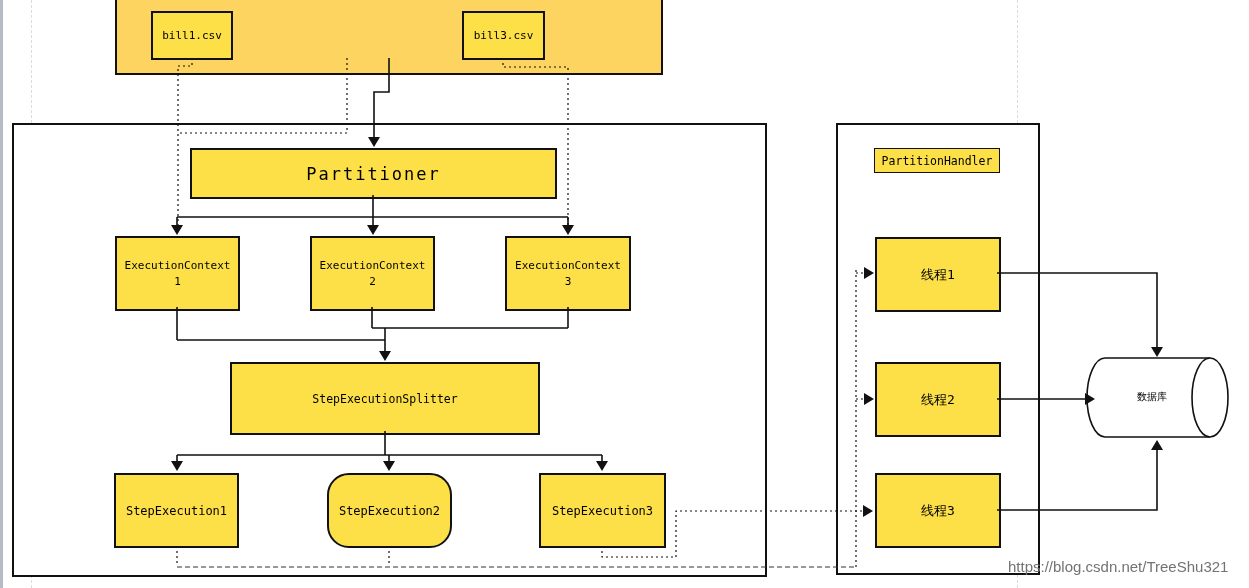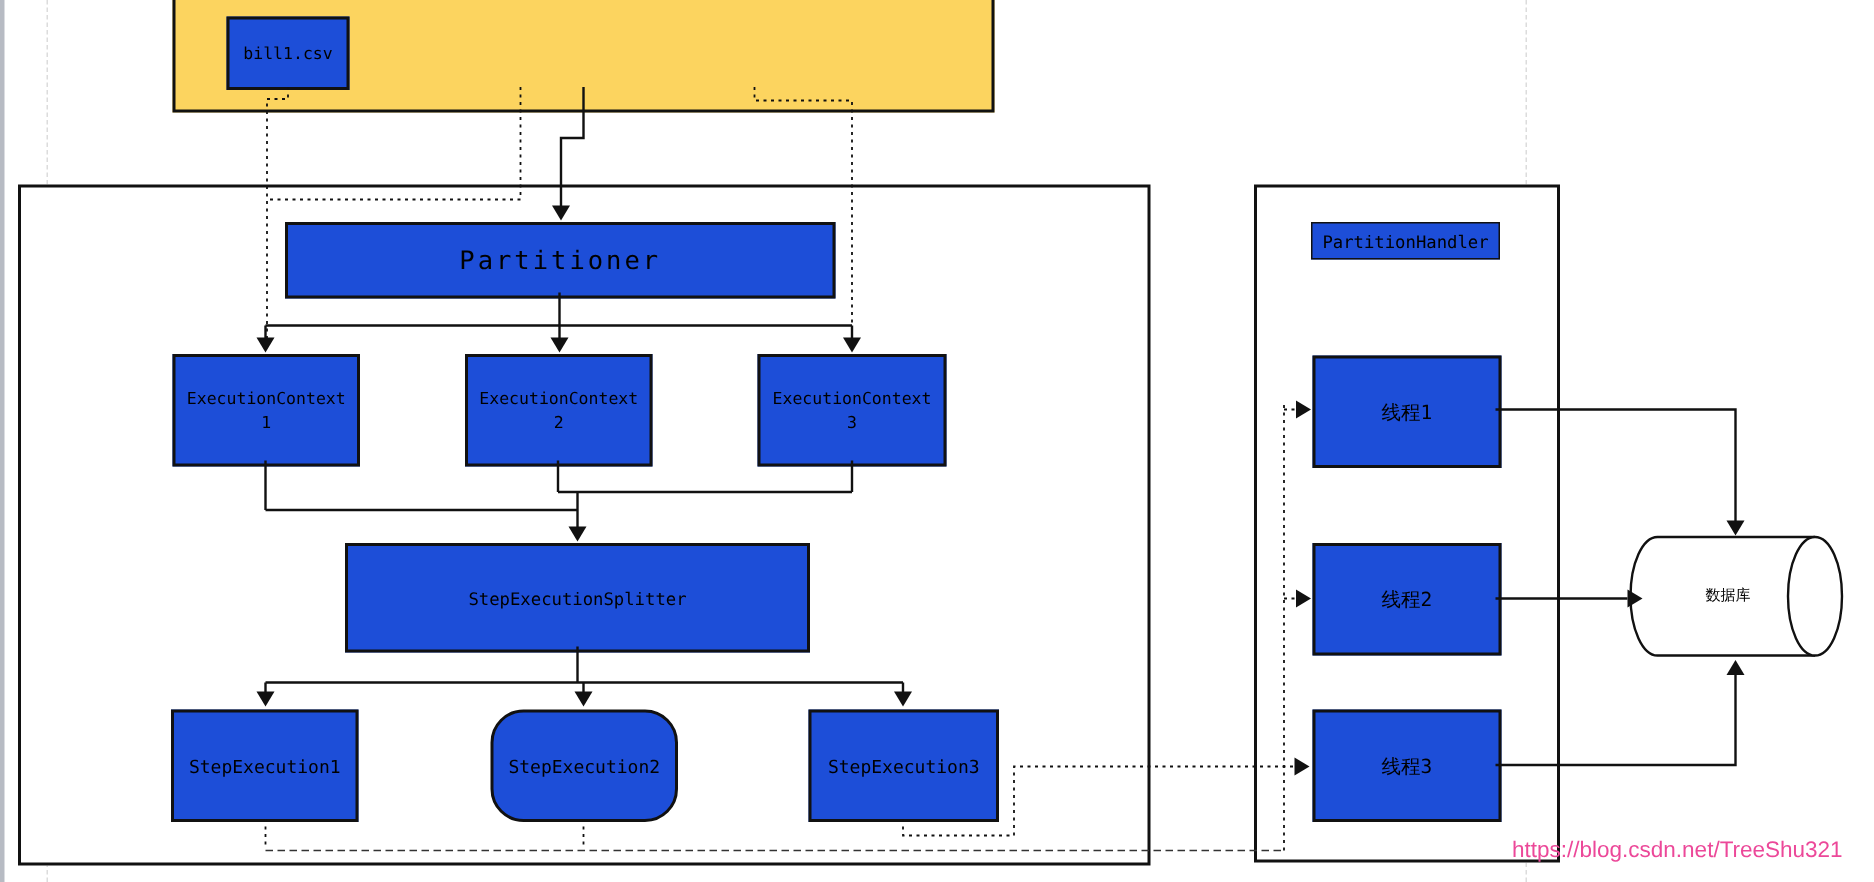--- a/index.html
+++ b/index.html
@@ -12,21 +12,21 @@
   .guide{position:absolute;top:0;height:588px;width:0;border-left:1px dashed #dcdcdc;}
   .guide-left{left:31px;}
   .guide-right{left:1017px;}
 
   .banner{position:absolute;left:115px;top:-2px;width:544px;height:73px;
           background:#fcd45f;border:2px solid #111;}
   .container{position:absolute;background:#fff;border:2px solid #111;}
   .left-container{left:12px;top:123px;width:751px;height:450px;}
   .right-container{left:836px;top:123px;width:200px;height:448px;}
 
-  .box{position:absolute;background:#1d4ed8;border:2px solid #111;
+  .box{position:absolute;background:#fde047;border:2px solid #111;
        display:flex;align-items:center;justify-content:center;text-align:center;}
   .bill{font-size:11px;}
   .bill1{left:151px;top:11px;width:78px;height:45px;}
   .bill2{left:305px;top:11px;width:80px;height:45px;}
   .bill3{left:462px;top:11px;width:79px;height:45px;}
 
   .partitioner{left:190px;top:148px;width:363px;height:47px;font-size:17px;letter-spacing:2px;}
   .ec{width:121px;height:71px;font-size:11px;flex-direction:column;line-height:16px;}
   .ec1{left:115px;top:236px;}
   .ec2{left:310px;top:236px;}
@@ -58,20 +58,23 @@
   <div class="edge-strip" style="background: rgb(183, 187, 195);"></div>
   <div class="guide guide-left" style="border-left-color: rgb(220, 220, 220);"></div>
   <div class="guide guide-right" style="border-left-color: rgb(220, 220, 220);"></div>
 
   <div class="left-container container"></div>
   <div class="right-container container"></div>
 
   <div class="banner" style="background: rgb(252, 212, 95);"></div>
   <div class="box bill bill1">
       <span>bill1.csv</span>
+    </div>
+  <div class="box bill bill3">
+      <span>bill3.csv</span>
     </div>
 
   <div class="box partitioner">
       <span>Partitioner</span>
     </div>
 
   <div class="box ec ec1">
     <span>ExecutionContext</span>
     <span>1</span>
   </div>
@@ -153,15 +156,15 @@
       <polygon points="874,273 864,267 864,279"></polygon>
       <polygon points="874,399 864,393 864,405"></polygon>
       <polygon points="873,511 863,505 863,517"></polygon>
       <polygon points="1157,357 1151,347 1163,347"></polygon>
       <polygon points="1095,399 1085,393 1085,405"></polygon>
       <polygon points="1157,440 1151,450 1163,450"></polygon>
     </g>
   </svg>
 
   <div class="db-label">数据库</div>
-  <div class="watermark" style="color: #ec4899;">https://blog.csdn.net/TreeShu321</div>
+  <div class="watermark" style="color: #737373;">https://blog.csdn.net/TreeShu321</div>
 
 </div>
 
 </body></html>

